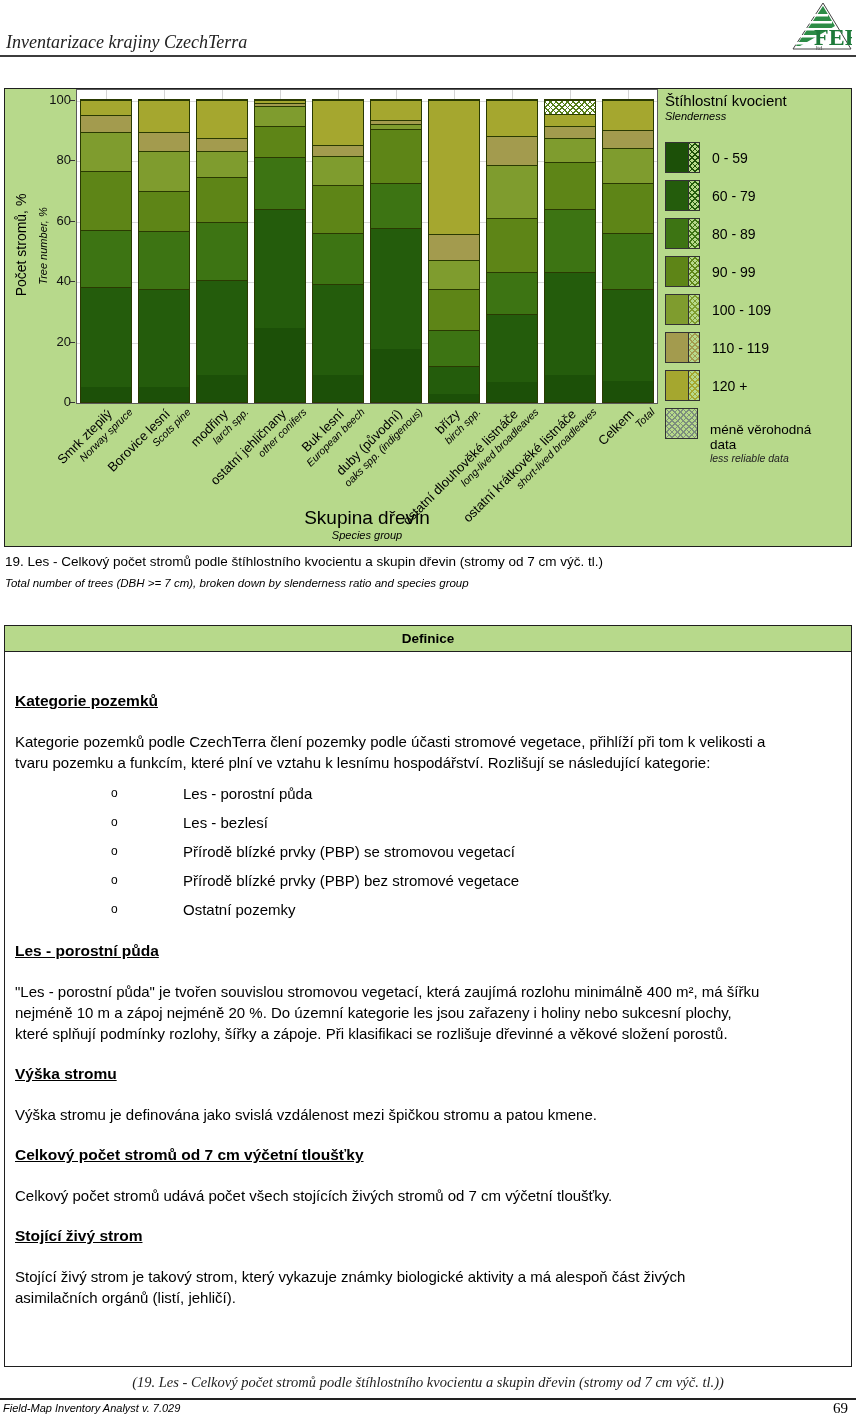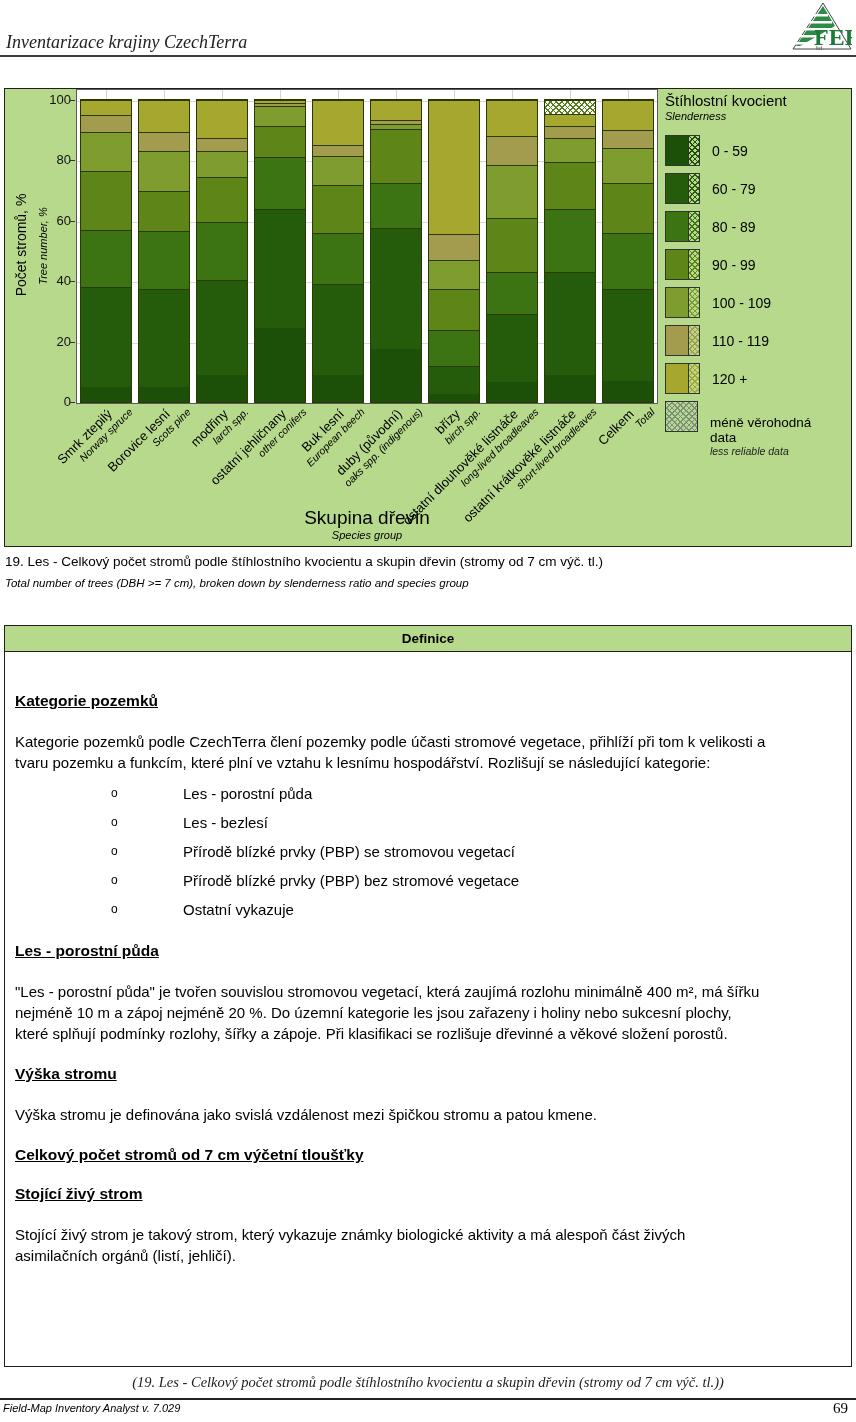--- a/index.html
+++ b/index.html
@@ -40,21 +40,21 @@
   .xl-en{font:italic 10.5px "Liberation Sans",sans-serif;line-height:12px;
          white-space:nowrap;margin-right:-16px;}
 
   .axis-title{position:absolute;left:71px;top:418px;width:582px;text-align:center;}
   .axis-title .cs{font-size:19px;}
   .axis-title .en{font:italic 11px "Liberation Sans",sans-serif;}
 
   
   .legend{position:absolute;left:660px;top:3px;width:168px;}
   .lg-title{font-size:15px;margin-bottom:1px;}
-  .lg-sub{font:italic 11px "Liberation Sans",sans-serif;margin-bottom:13px;}
+  .lg-sub{font:italic 11px "Liberation Sans",sans-serif;margin-bottom:20px;}
   .lg-row{display:flex;align-items:center;margin-bottom:7px;height:31px;}
   .lg-swatch{width:24px;height:31px;border:1px solid #333;box-sizing:border-box;}
   .lg-hstrip{width:11px;height:31px;border:1px solid #333;border-left:none;box-sizing:border-box;}
   .lg-label{margin-left:12px;font-size:14px;}
   .lg-lr-swatch{width:35px;height:31px;border:1px solid #333;box-sizing:border-box;color:#7d8f7d;}
   .lg-lr-cs{font-size:13.5px;line-height:15px;}
   .lg-lr-en{font:italic 10.5px "Liberation Sans",sans-serif;color:#222;}
 
   
   .caption-cs{position:absolute;left:5px;top:554px;font-size:13.5px;}
@@ -330,27 +330,28 @@
   <div class="def-panel">
     <div class="def-head">Definice</div>
     <div class="def-body">
         <div class="def-h">Kategorie pozemků</div>
         <div class="def-p">Kategorie pozemků podle CzechTerra člení pozemky podle účasti stromové vegetace, přihlíží při tom k velikosti a tvaru pozemku a funkcím, které plní ve vztahu k lesnímu hospodářství. Rozlišují se následující kategorie:</div>
         <ul class="def-ul">
           <li>Les - porostní půda</li>
           <li>Les - bezlesí</li>
           <li>Přírodě blízké prvky (PBP) se stromovou vegetací</li>
           <li>Přírodě blízké prvky (PBP) bez stromové vegetace</li>
-          <li>Ostatní vykazuje</li>
+          <li>Ostatní pozemky</li>
         </ul>
         <div class="def-h">Les - porostní půda</div>
         <div class="def-p">"Les - porostní půda" je tvořen souvislou stromovou vegetací, která zaujímá rozlohu minimálně 400 m², má šířku nejméně 10 m a zápoj nejméně 20 %. Do územní kategorie les jsou zařazeny i holiny nebo sukcesní plochy, které splňují podmínky rozlohy, šířky a zápoje. Při klasifikaci se rozlišuje dřevinné a věkové složení porostů.</div>
         <div class="def-h">Výška stromu</div>
         <div class="def-p">Výška stromu je definována jako svislá vzdálenost mezi špičkou stromu a patou kmene.</div>
         <div class="def-h">Celkový počet stromů od 7 cm výčetní tloušťky</div>
+        <div class="def-p">Celkový počet stromů udává počet všech stojících živých stromů od 7 cm výčetní tloušťky.</div>
         <div class="def-h">Stojící živý strom</div>
         <div class="def-p">Stojící živý strom je takový strom, který vykazuje známky biologické aktivity a má alespoň část živých asimilačních orgánů (listí, jehličí).</div>
       </div>
   </div>
 
   <div class="foot-caption">(19. Les - Celkový počet stromů podle štíhlostního kvocientu a skupin dřevin (stromy od 7 cm výč. tl.))</div>
   <div class="foot-rule"></div>
   <div class="foot-app">Field-Map Inventory Analyst v. 7.029</div>
   <div class="foot-page">69</div>
 </div>

